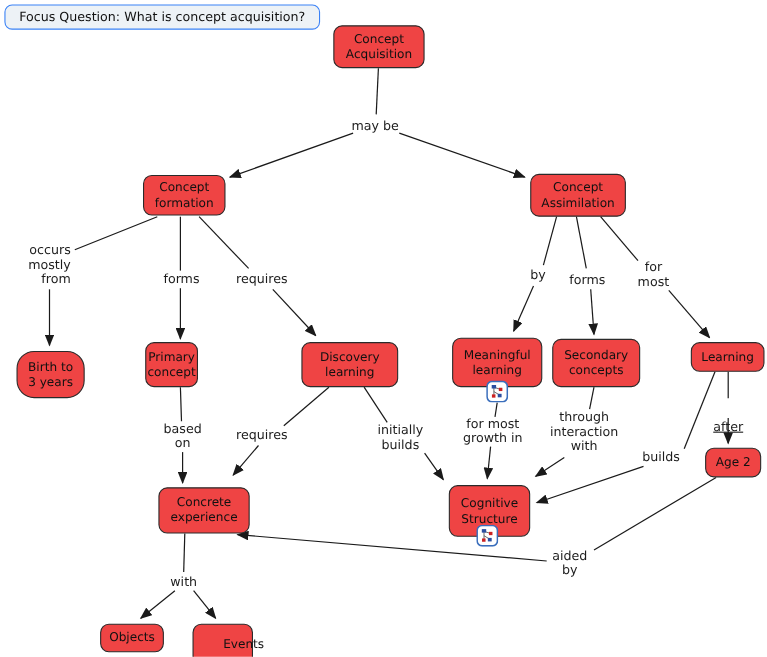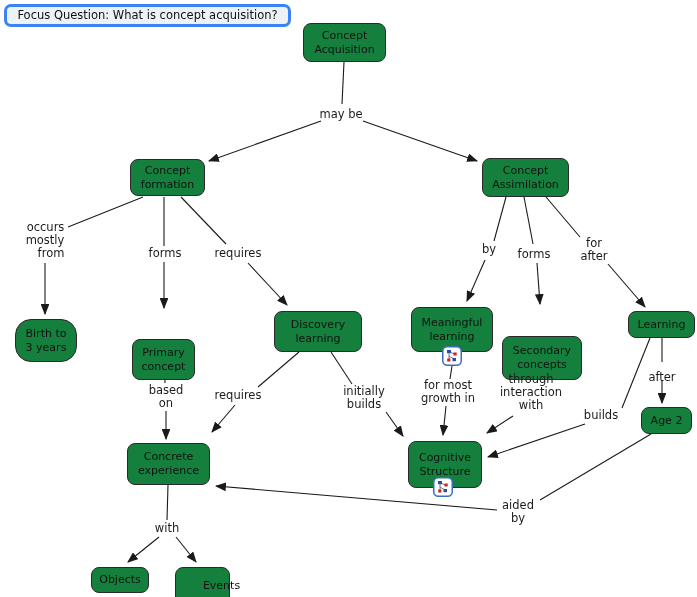--- a/index.html
+++ b/index.html
@@ -5,34 +5,34 @@
   html,body{margin:0;padding:0;}
   body{
     width:697px;height:597px;position:relative;background:#ffffff;
     font-family:"DejaVu Sans","Liberation Sans",sans-serif;
     color:#111;overflow:hidden;
   }
   #canvas{position:absolute;left:0;top:0;width:697px;height:597px;}
   svg.wires{position:absolute;left:0;top:0;width:697px;height:597px;pointer-events:none;}
   .node{
     position:absolute;
-    background:#15803d;
+    background:#ef4444;
     border:1px solid #2a2a2a;
     border-radius:8px;
     display:flex;align-items:center;justify-content:center;
     text-align:center;
     font-size:11px;line-height:1.25;
     white-space:pre-line;
     box-sizing:border-box;
     color:#111;
   }
   .annotation{
     position:absolute;
     background:#edf2f6;
-    border:3px solid #3b82f6;
+    border:1px solid #3b82f6;
     border-radius:7px;
     display:flex;align-items:center;justify-content:center;
     text-align:center;
     font-size:11.5px;line-height:1.3;
     white-space:pre-line;
     box-sizing:border-box;
   }
   .link-label{
     position:absolute;
     transform:translate(-50%,-50%);
@@ -99,31 +99,31 @@
   <div class="annotation" style="left:4px;top:4px;width:287px;height:23px;">Focus Question: What is concept acquisition?</div>
 
   <div class="node" style="left:303px;top:23px;width:83px;height:39px;">Concept
 Acquisition</div>
   <div class="node" style="left:130px;top:159px;width:75px;height:37px;">Concept
 formation</div>
   <div class="node" style="left:482px;top:158px;width:87px;height:39px;">Concept
 Assimilation</div>
   <div class="node" style="left:15px;top:319px;width:62px;height:43px;border-radius:16px;">Birth to
 3 years</div>
-  <div class="node" style="left:132px;top:311px;width:63px;height:41px;margin-top:28px;">Primary
+  <div class="node" style="left:132px;top:311px;width:48px;height:41px;">Primary
 concept</div>
   <div class="node" style="left:274px;top:311px;width:88px;height:41px;">Discovery
 learning</div>
   <div class="node" style="left:411px;top:307px;width:82px;height:45px;">Meaningful
 learning</div>
-  <div class="node" style="left:502px;top:308px;width:80px;height:44px;margin-top:28px;">Secondary
+  <div class="node" style="left:502px;top:308px;width:80px;height:44px;">Secondary
 concepts</div>
   <div class="node" style="left:628px;top:311px;width:67px;height:27px;">Learning</div>
   <div class="node" style="left:641px;top:407px;width:51px;height:27px;">Age 2</div>
-  <div class="node" style="left:127px;top:443px;width:83px;height:42px;">Concrete
+  <div class="node" style="left:144px;top:443px;width:83px;height:42px;">Concrete
 experience</div>
   <div class="node" style="left:408px;top:441px;width:74px;height:47px;">Cognitive
 Structure</div>
   <div class="node" style="left:91px;top:567px;width:58px;height:26px;">Objects</div>
   <div class="node" style="left:175px;top:567px;width:55px;height:38px;padding-left:38px;">Events</div>
 
   <div class="res-icon" style="left:442px;top:346px;">
     <svg viewBox="0 0 20 20" width="20" height="20">
       <rect x="0.75" y="0.75" width="18.5" height="18.5" rx="4.5" fill="#ffffff" stroke="#3a6ebc" stroke-width="1.5"></rect>
       <g stroke="#555555" stroke-width="0.8">
@@ -154,30 +154,30 @@
 
   <div class="link-label" style="left:341px;top:115px;">may be</div>
   <div class="link-label" style="left:45px;top:241px;text-align:right;">occurs
 mostly
 from</div>
   <div class="link-label" style="left:165px;top:254px;">forms</div>
   <div class="link-label" style="left:238px;top:254px;">requires</div>
   <div class="link-label" style="left:489px;top:250px;">by</div>
   <div class="link-label" style="left:534px;top:255px;">forms</div>
   <div class="link-label" style="left:594px;top:250px;">for
-after</div>
+most</div>
   <div class="link-label" style="left:166px;top:397px;">based
 on</div>
   <div class="link-label" style="left:238px;top:396px;">requires</div>
   <div class="link-label" style="left:364px;top:398px;">initially
 builds</div>
   <div class="link-label" style="left:448px;top:392px;">for most
 growth in</div>
   <div class="link-label" style="left:531px;top:393px;">through
 interaction
 with</div>
   <div class="link-label" style="left:601px;top:416px;">builds</div>
-  <div class="link-label" style="left:662px;top:378px;">after</div>
+  <div class="link-label" style="left:662px;top:388px;text-decoration:underline;">after</div>
   <div class="link-label" style="left:518px;top:512px;">aided
 by</div>
   <div class="link-label" style="left:167px;top:529px;">with</div>
 
 </div>
 
 </body></html>

